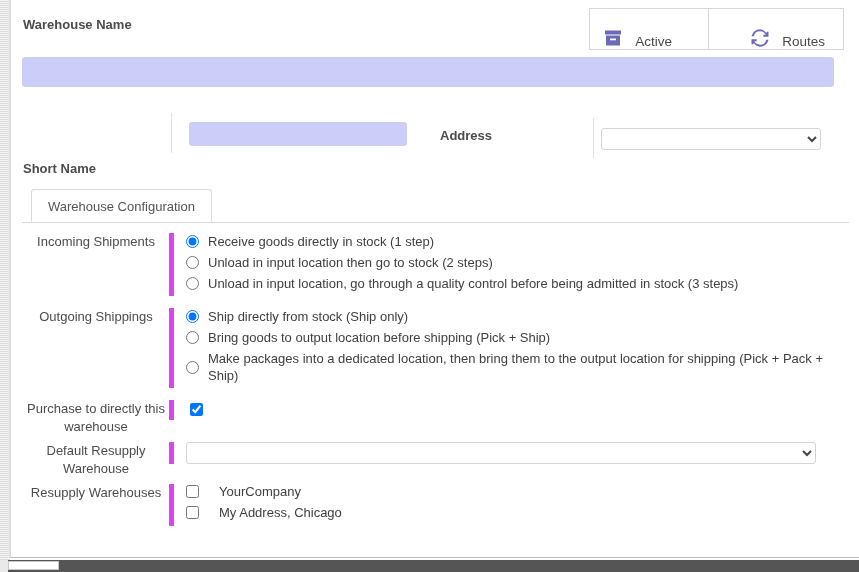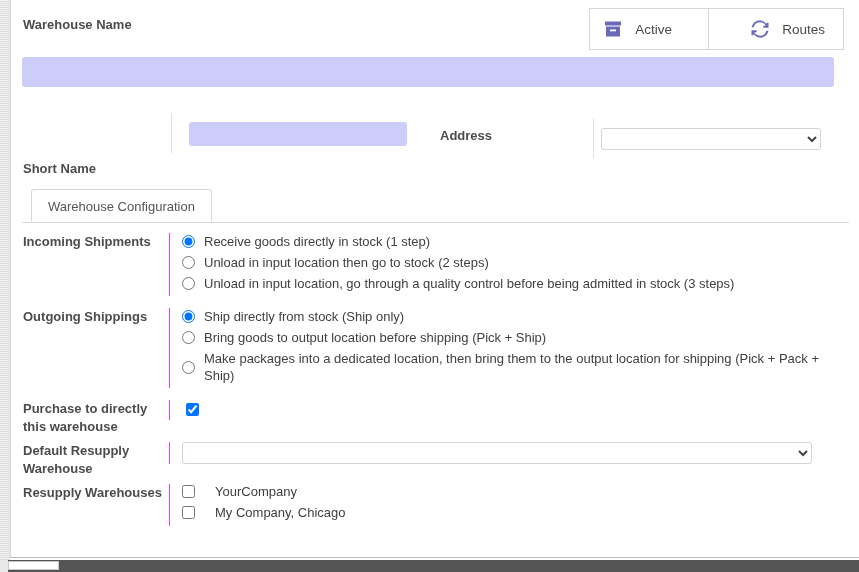--- a/index.html
+++ b/index.html
@@ -74,21 +74,21 @@
     position: absolute;
     right: 15px; top: 8px;
     display: flex;
     border: 1px solid #d6d6d6;
     background: #ffffff;
     height: 40px;
     z-index: 3;
   }
   .stat-button {
     display: flex;
-    align-items: center;
+    align-items: flex-end;
     padding: 0 18px 0 12px;
     cursor: pointer;
     min-width: 118px;
     box-sizing: border-box;
   }
   .stat-button + .stat-button {
     border-left: 1px solid #d6d6d6;
     padding-left: 40px;
   }
   .stat-button .stat-icon {
@@ -210,30 +210,31 @@
   }
   .field-row {
     position: relative;
     display: flex;
     align-items: flex-start;
   }
   .field-label {
     width: 158px;
     padding-left: 12px;
     box-sizing: border-box;
-    font-weight: bold;
+    font-weight: normal;
     font-size: 13px;
     color: #4c4c4c;
     line-height: 18px;
     flex: 0 0 158px;
+    text-align: center;
   }
   .field-control {
     flex: 1 1 auto;
     padding-left: 12px;
-    border-left: 1px solid #d946ef;
+    border-left: 5px solid #d946ef;
     box-sizing: border-box;
     min-height: 20px;
   }
 
   .radio-line {
     display: flex;
     align-items: flex-start;
     margin-bottom: 4px;
     cursor: pointer;
   }
@@ -396,21 +397,21 @@
 
       <div class="field-row">
         <div class="field-label">Resupply Warehouses</div>
         <div class="field-control">
           <label class="check-line">
             <input type="checkbox" style="">
             <span class="check-text">YourCompany</span>
           </label>
           <label class="check-line">
             <input type="checkbox" style="">
-            <span class="check-text">My Company, Chicago</span>
+            <span class="check-text">My Address, Chicago</span>
           </label>
         </div>
       </div>
 
     </div>
 
   </div>
 
   <div class="h-scroll-track">
     <div class="h-scroll-left-pad"></div>

